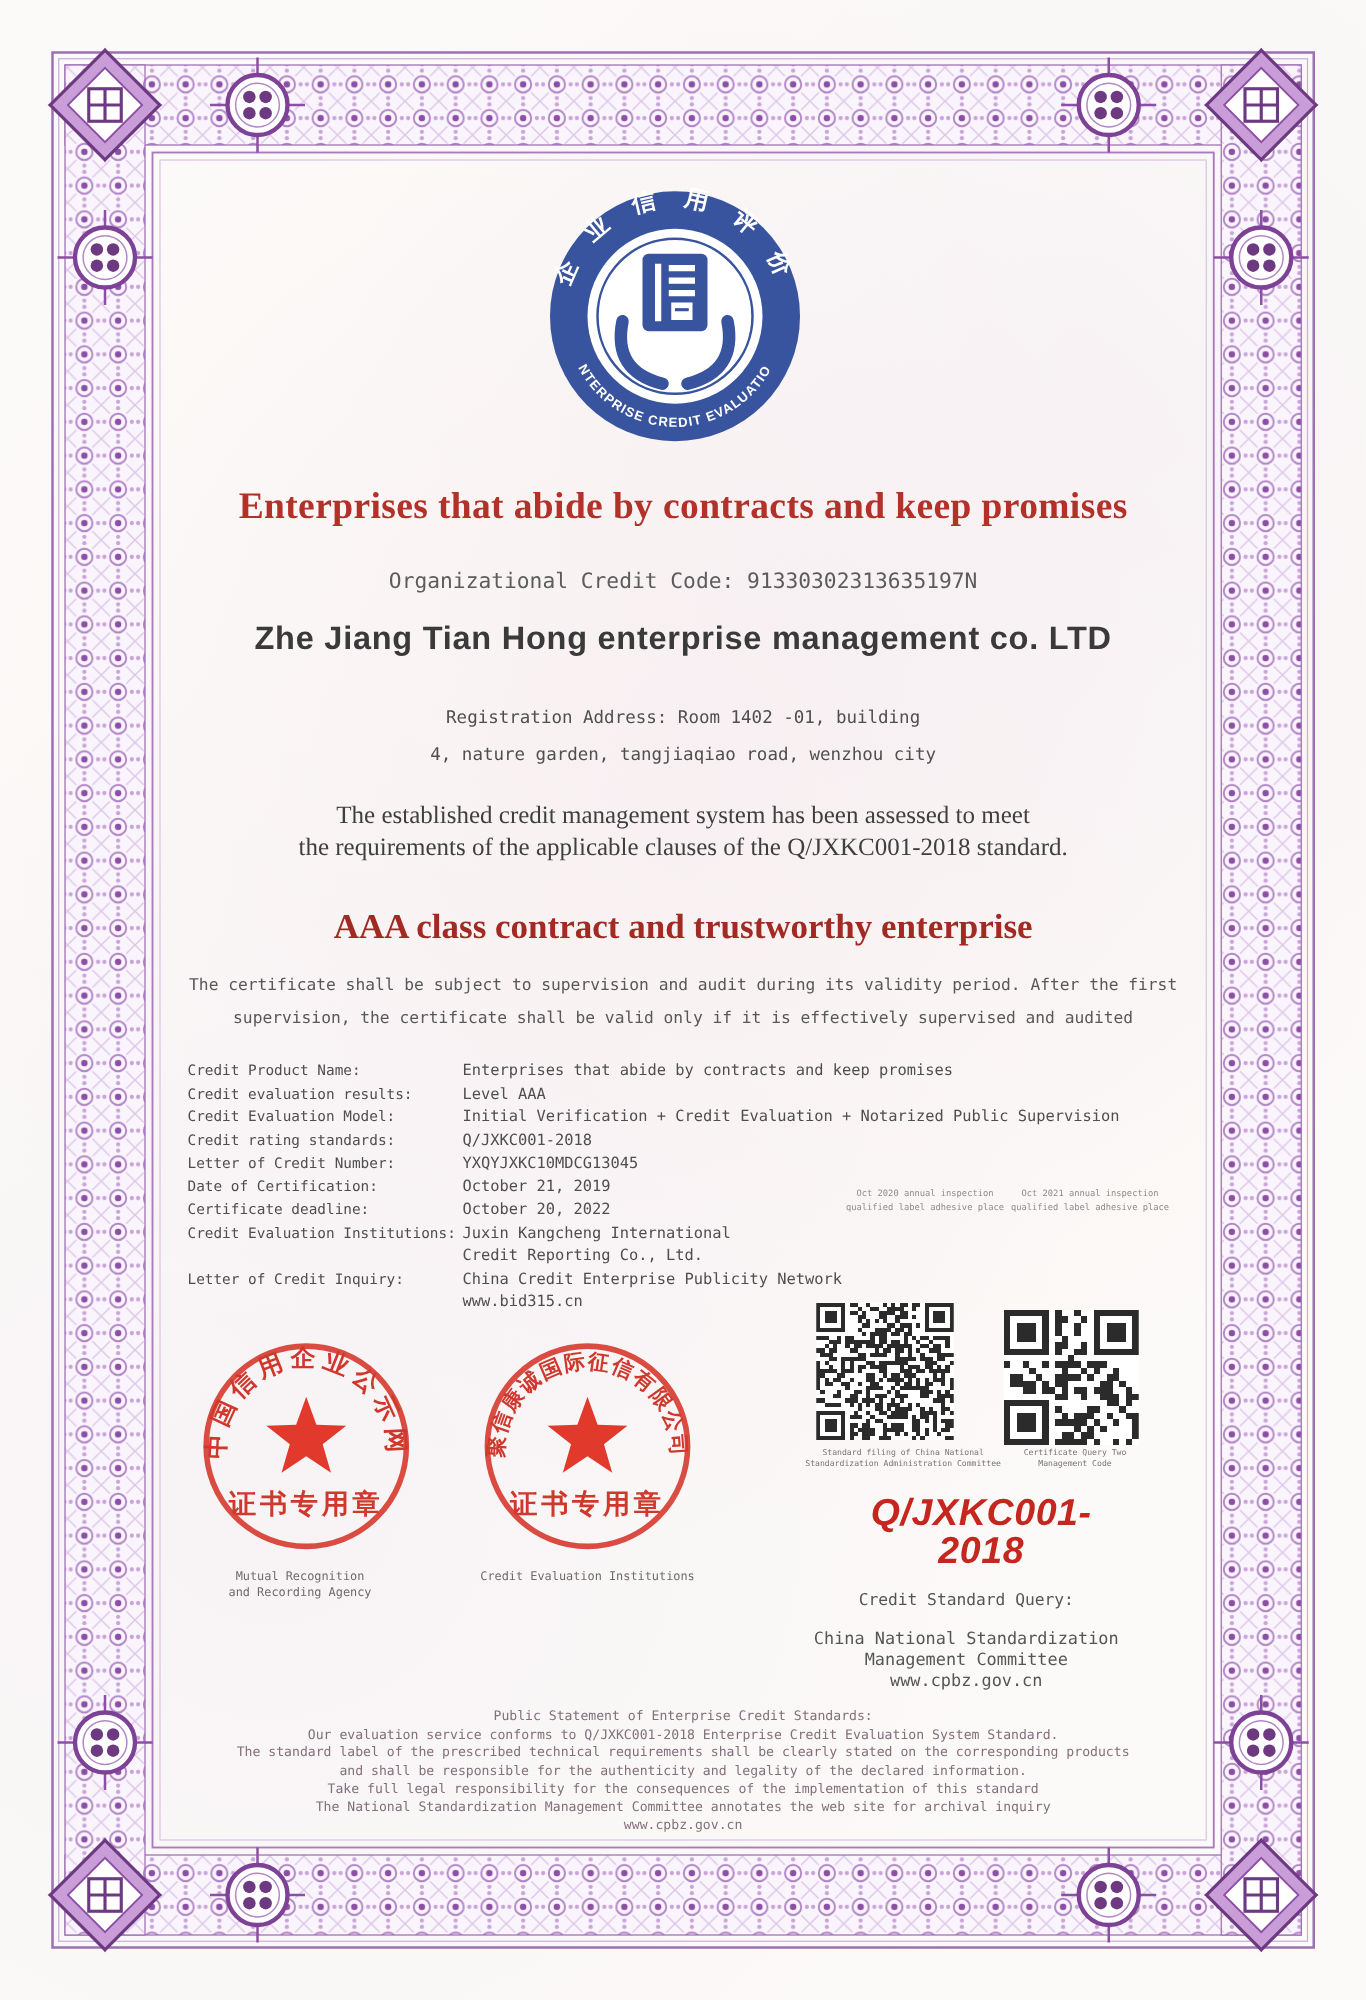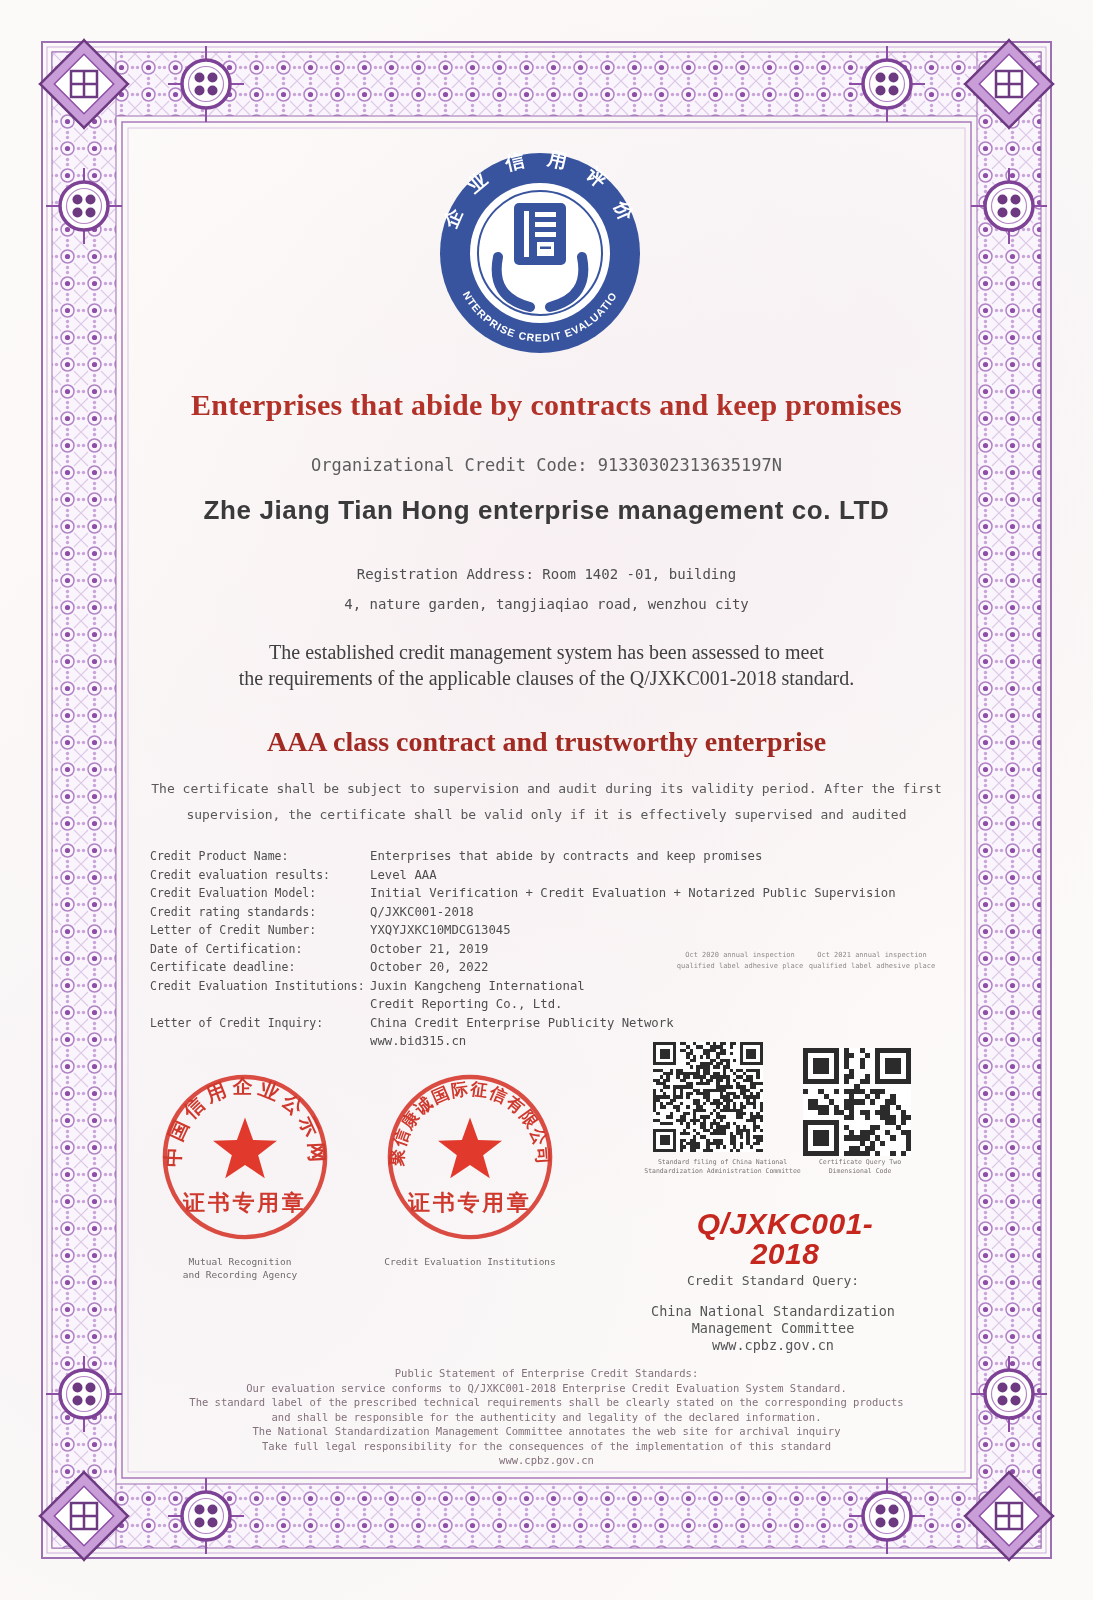--- a/index.html
+++ b/index.html
@@ -41,21 +41,21 @@
   .qrR{left:803px;top:1048px;width:108px;height:108px;}
   .qrcap{font-family:"DejaVu Sans Mono",monospace;font-size:6.5px;line-height:9px;color:#7a7575;text-align:center;top:1158px;}
   .qrcapL{left:610px;width:225px;} .qrcapR{left:790px;width:140px;}
 
   .seal{width:178px;height:178px;}
   .sealL{left:156px;top:1068px;} .sealR{left:381px;top:1068px;}
   .scap{font-family:"DejaVu Sans Mono",monospace;font-size:9.5px;line-height:13px;color:#6f6b6b;text-align:center;top:1255px;}
   .scapL{left:155px;width:170px;} .scapR{left:375px;width:190px;}
 
   .stdcode{left:645px;top:1196px;width:280px;text-align:center;font-style:italic;font-weight:bold;
-           font-size:30px;line-height:30px;color:#c5261d;letter-spacing:0.5px;margin-top:13px;}
+           font-size:30px;line-height:30px;color:#c5261d;letter-spacing:0.5px;}
   .query{left:613px;top:1273px;width:320px;text-align:center;font-size:13px;color:#555;}
   .committee{left:603px;top:1303px;width:340px;text-align:center;font-size:13.5px;line-height:17px;color:#555;}
   .footer{top:1366px;font-size:10.5px;line-height:14.5px;color:#82707b;}
 </style>
 </head>
 <body>
 
 <div class="page">
   <div class="tint"></div>
 
@@ -803,21 +803,21 @@
       <rect x="0" y="14" width="7" height="7" fill="#2b2b2b"></rect>
       <rect x="1" y="15" width="5" height="5" fill="#fff"></rect>
       <rect x="2" y="16" width="3" height="3" fill="#2b2b2b"></rect>
     </svg>
   <div class="abs qrcap qrcapL">
     <div>Standard filing of China National</div>
     <div>Standardization Administration Committee</div>
   </div>
   <div class="abs qrcap qrcapR">
     <div>Certificate Query Two</div>
-    <div>Dimensional Code</div>
+    <div>Management Code</div>
   </div>
 
   <svg class="abs seal sealL" viewBox="-90 -90 180 180">
     <defs>
         <path id="arcL" d="M -62 24 A 66 66 0 1 1 62 24" fill="none"></path>
       </defs>
     <circle r="81" fill="none" stroke="#d63a2f" stroke-width="4.5" opacity="0.9"></circle>
     <text text-anchor="middle" font-size="20" font-weight="bold" fill="#cf382c" style="letter-spacing:5px" font-family="'Liberation Serif',serif">
       <textPath href="#arcL" startOffset="50%">中国信用企业公示网</textPath>
     </text>
@@ -852,17 +852,17 @@
     <div>China National Standardization</div>
     <div>Management Committee</div>
     <div>www.cpbz.gov.cn</div>
   </div>
 
   <div class="abs center footer mono">
     <div>Public Statement of Enterprise Credit Standards:</div>
     <div>Our evaluation service conforms to Q/JXKC001-2018 Enterprise Credit Evaluation System Standard.</div>
     <div>The standard label of the prescribed technical requirements shall be clearly stated on the corresponding products</div>
     <div>and shall be responsible for the authenticity and legality of the declared information.</div>
+    <div>Take full legal responsibility for the consequences of the implementation of this standard</div>
     <div>The National Standardization Management Committee annotates the web site for archival inquiry</div>
-    <div>Take full legal responsibility for the consequences of the implementation of this standard</div>
     <div>www.cpbz.gov.cn</div>
   </div>
 </div>
 
 </body></html>

